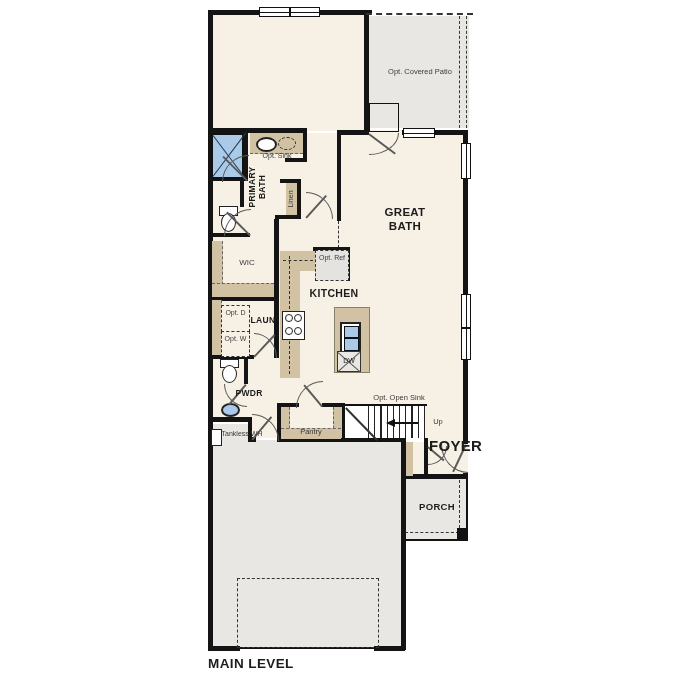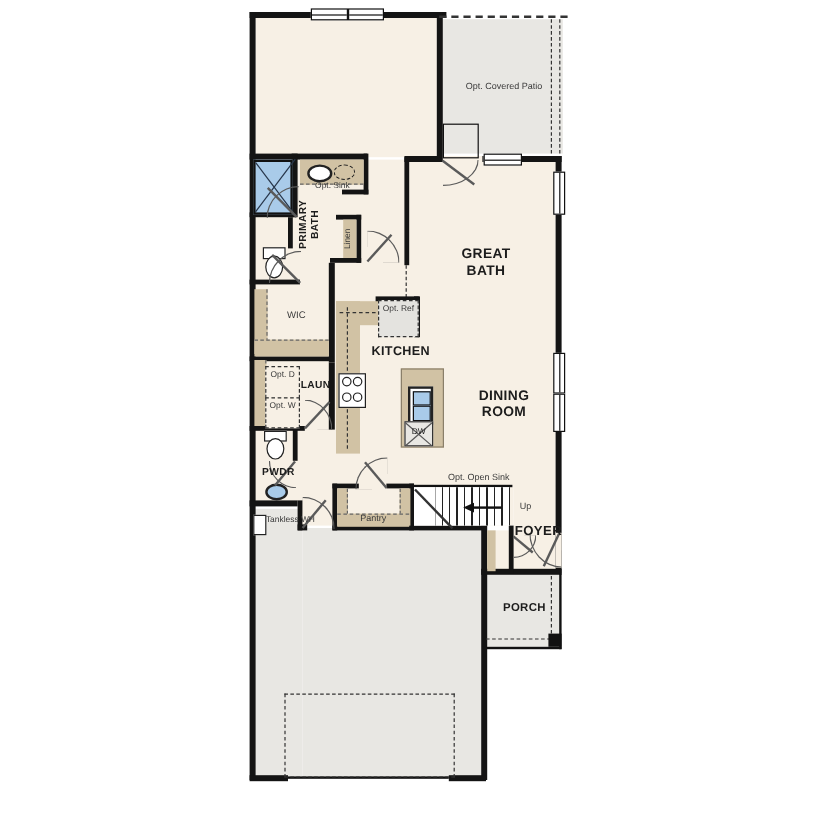--- a/index.html
+++ b/index.html
@@ -207,30 +207,30 @@
   <div class="leaf" style="left:322px;top:406px;width:28px;transform:rotate(-130deg);"></div>
 
   <div class="arc arc-tl" style="left:428px;top:446px;width:18px;height:18px;"></div>
   <div class="leaf" style="left:428px;top:446px;width:21px;transform:rotate(40deg);"></div>
 
   <div class="arc arc-tr" style="left:441px;top:444px;width:26px;height:28px;"></div>
   <div class="leaf" style="left:466px;top:444px;width:30px;transform:rotate(115deg);"></div>
 
   <div class="sm" style="left:378px;top:68px;width:84px;font-size:7.5px;">Opt. Covered Patio</div>
   <div class="lbl" style="left:374px;top:206px;width:62px;font-size:11.5px;">GREAT BATH</div>
-  <div class="lbl" style="left:385px;top:324px;width:70px;font-size:11.5px;">DINING ROOM</div>
   <div class="lbl" style="left:305px;top:287px;width:58px;font-size:10.5px;">KITCHEN</div>
   <div class="lbl vtext" style="left:228px;top:176px;width:60px;height:22px;font-size:8.5px;">PRIMARY BATH</div>
   <div class="sm" style="left:232px;top:258px;width:30px;font-size:8px;">WIC</div>
   <div class="lbl" style="left:247px;top:315px;width:32px;font-size:8.5px;">LAUN</div>
-  <div class="lbl" style="left:213px;top:388px;width:38px;font-size:8.5px;">PWDR</div>
+  <div class="lbl" style="left:213px;top:388px;width:38px;font-size:8.5px;padding-left:17px;">PWDR</div>
   <div class="sm" style="left:294px;top:428px;width:34px;font-size:7.5px;">Pantry</div>
-  <div class="lbl" style="left:429px;top:437px;width:38px;font-size:11px;">FOYER</div>
+  <div class="lbl" style="left:429px;top:437px;width:38px;font-size:15px;">FOYER</div>
   <div class="lbl" style="left:414px;top:501px;width:46px;font-size:9.5px;">PORCH</div>
 
   <div class="sm" style="left:262px;top:152px;width:30px;font-size:7px;">Opt. Sink</div>
   <div class="sm vtext" style="left:277px;top:194px;width:30px;height:10px;font-size:7px;">Linen</div>
   <div class="sm" style="left:221px;top:430px;width:42px;font-size:7px;">Tankless WH</div>
   <div class="sm" style="left:363px;top:394px;width:72px;font-size:7.5px;">Opt. Open Sink</div>
   <div class="sm" style="left:427px;top:418px;width:22px;font-size:7.5px;">Up</div>
 
+  <div class="lbl" style="left:208px;top:656px;width:130px;font-size:13.5px;text-align:left;letter-spacing:.4px;">MAIN LEVEL</div>
 
 </div>
 
 </body></html>

